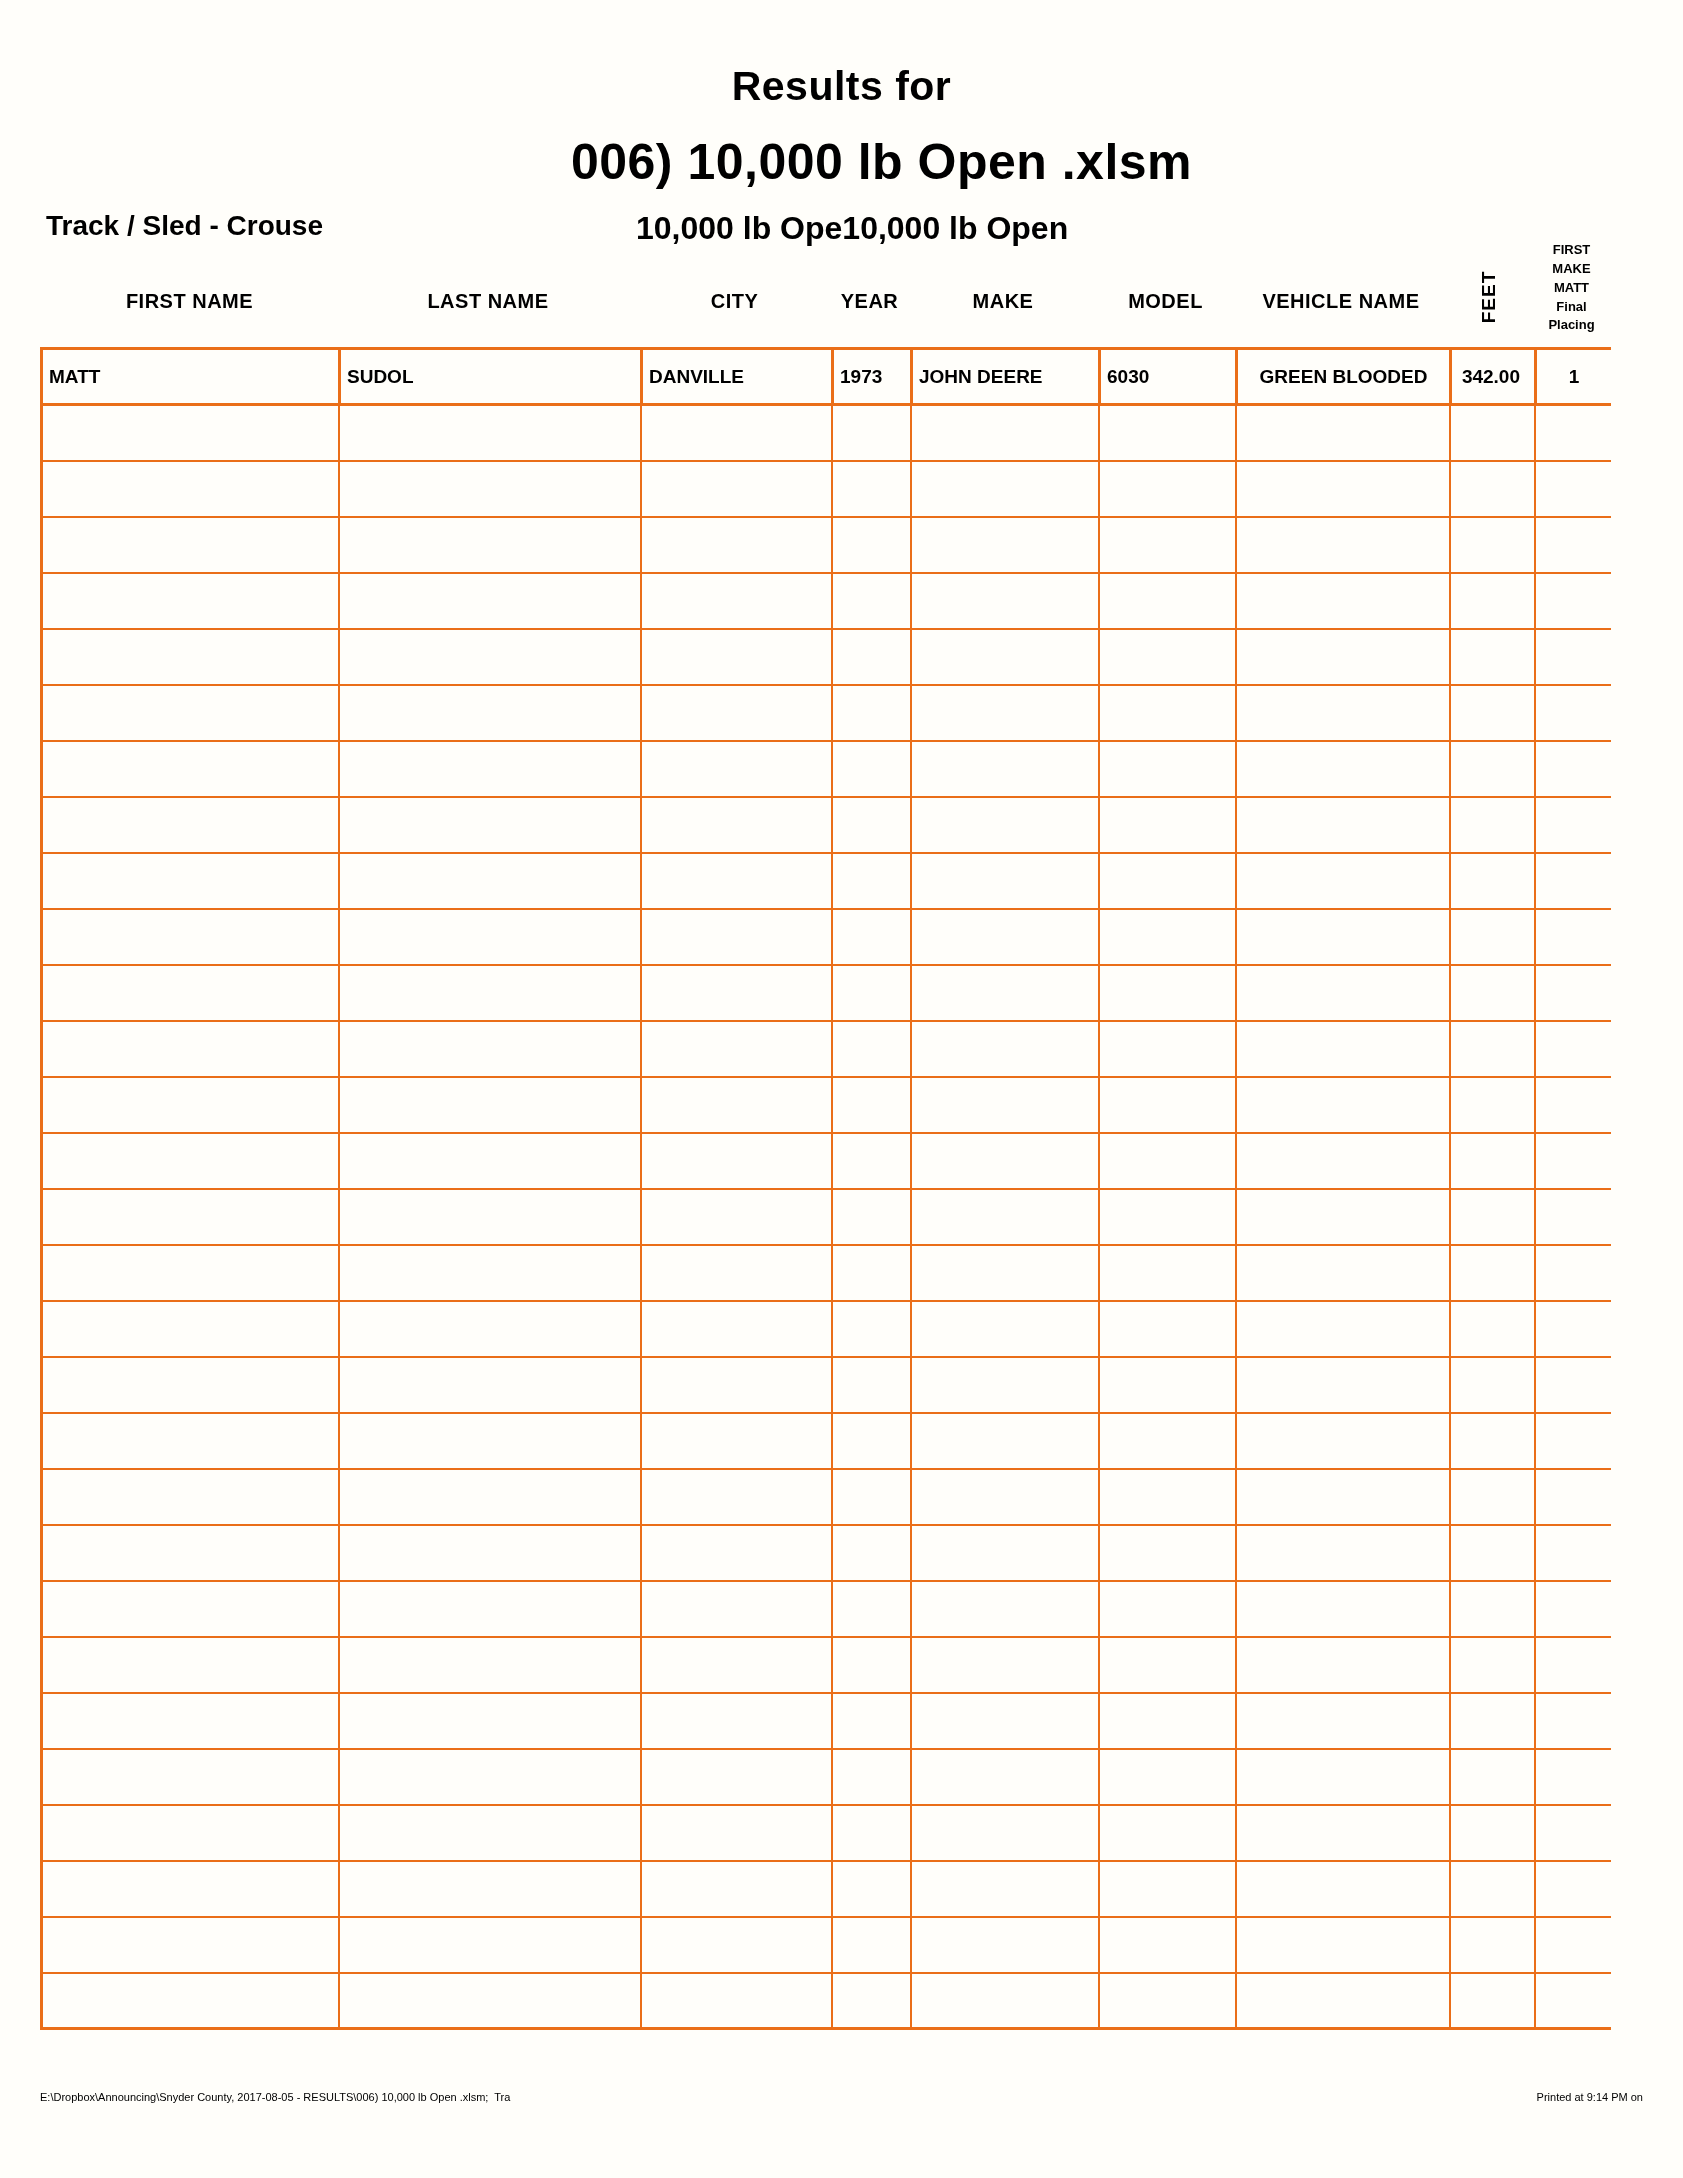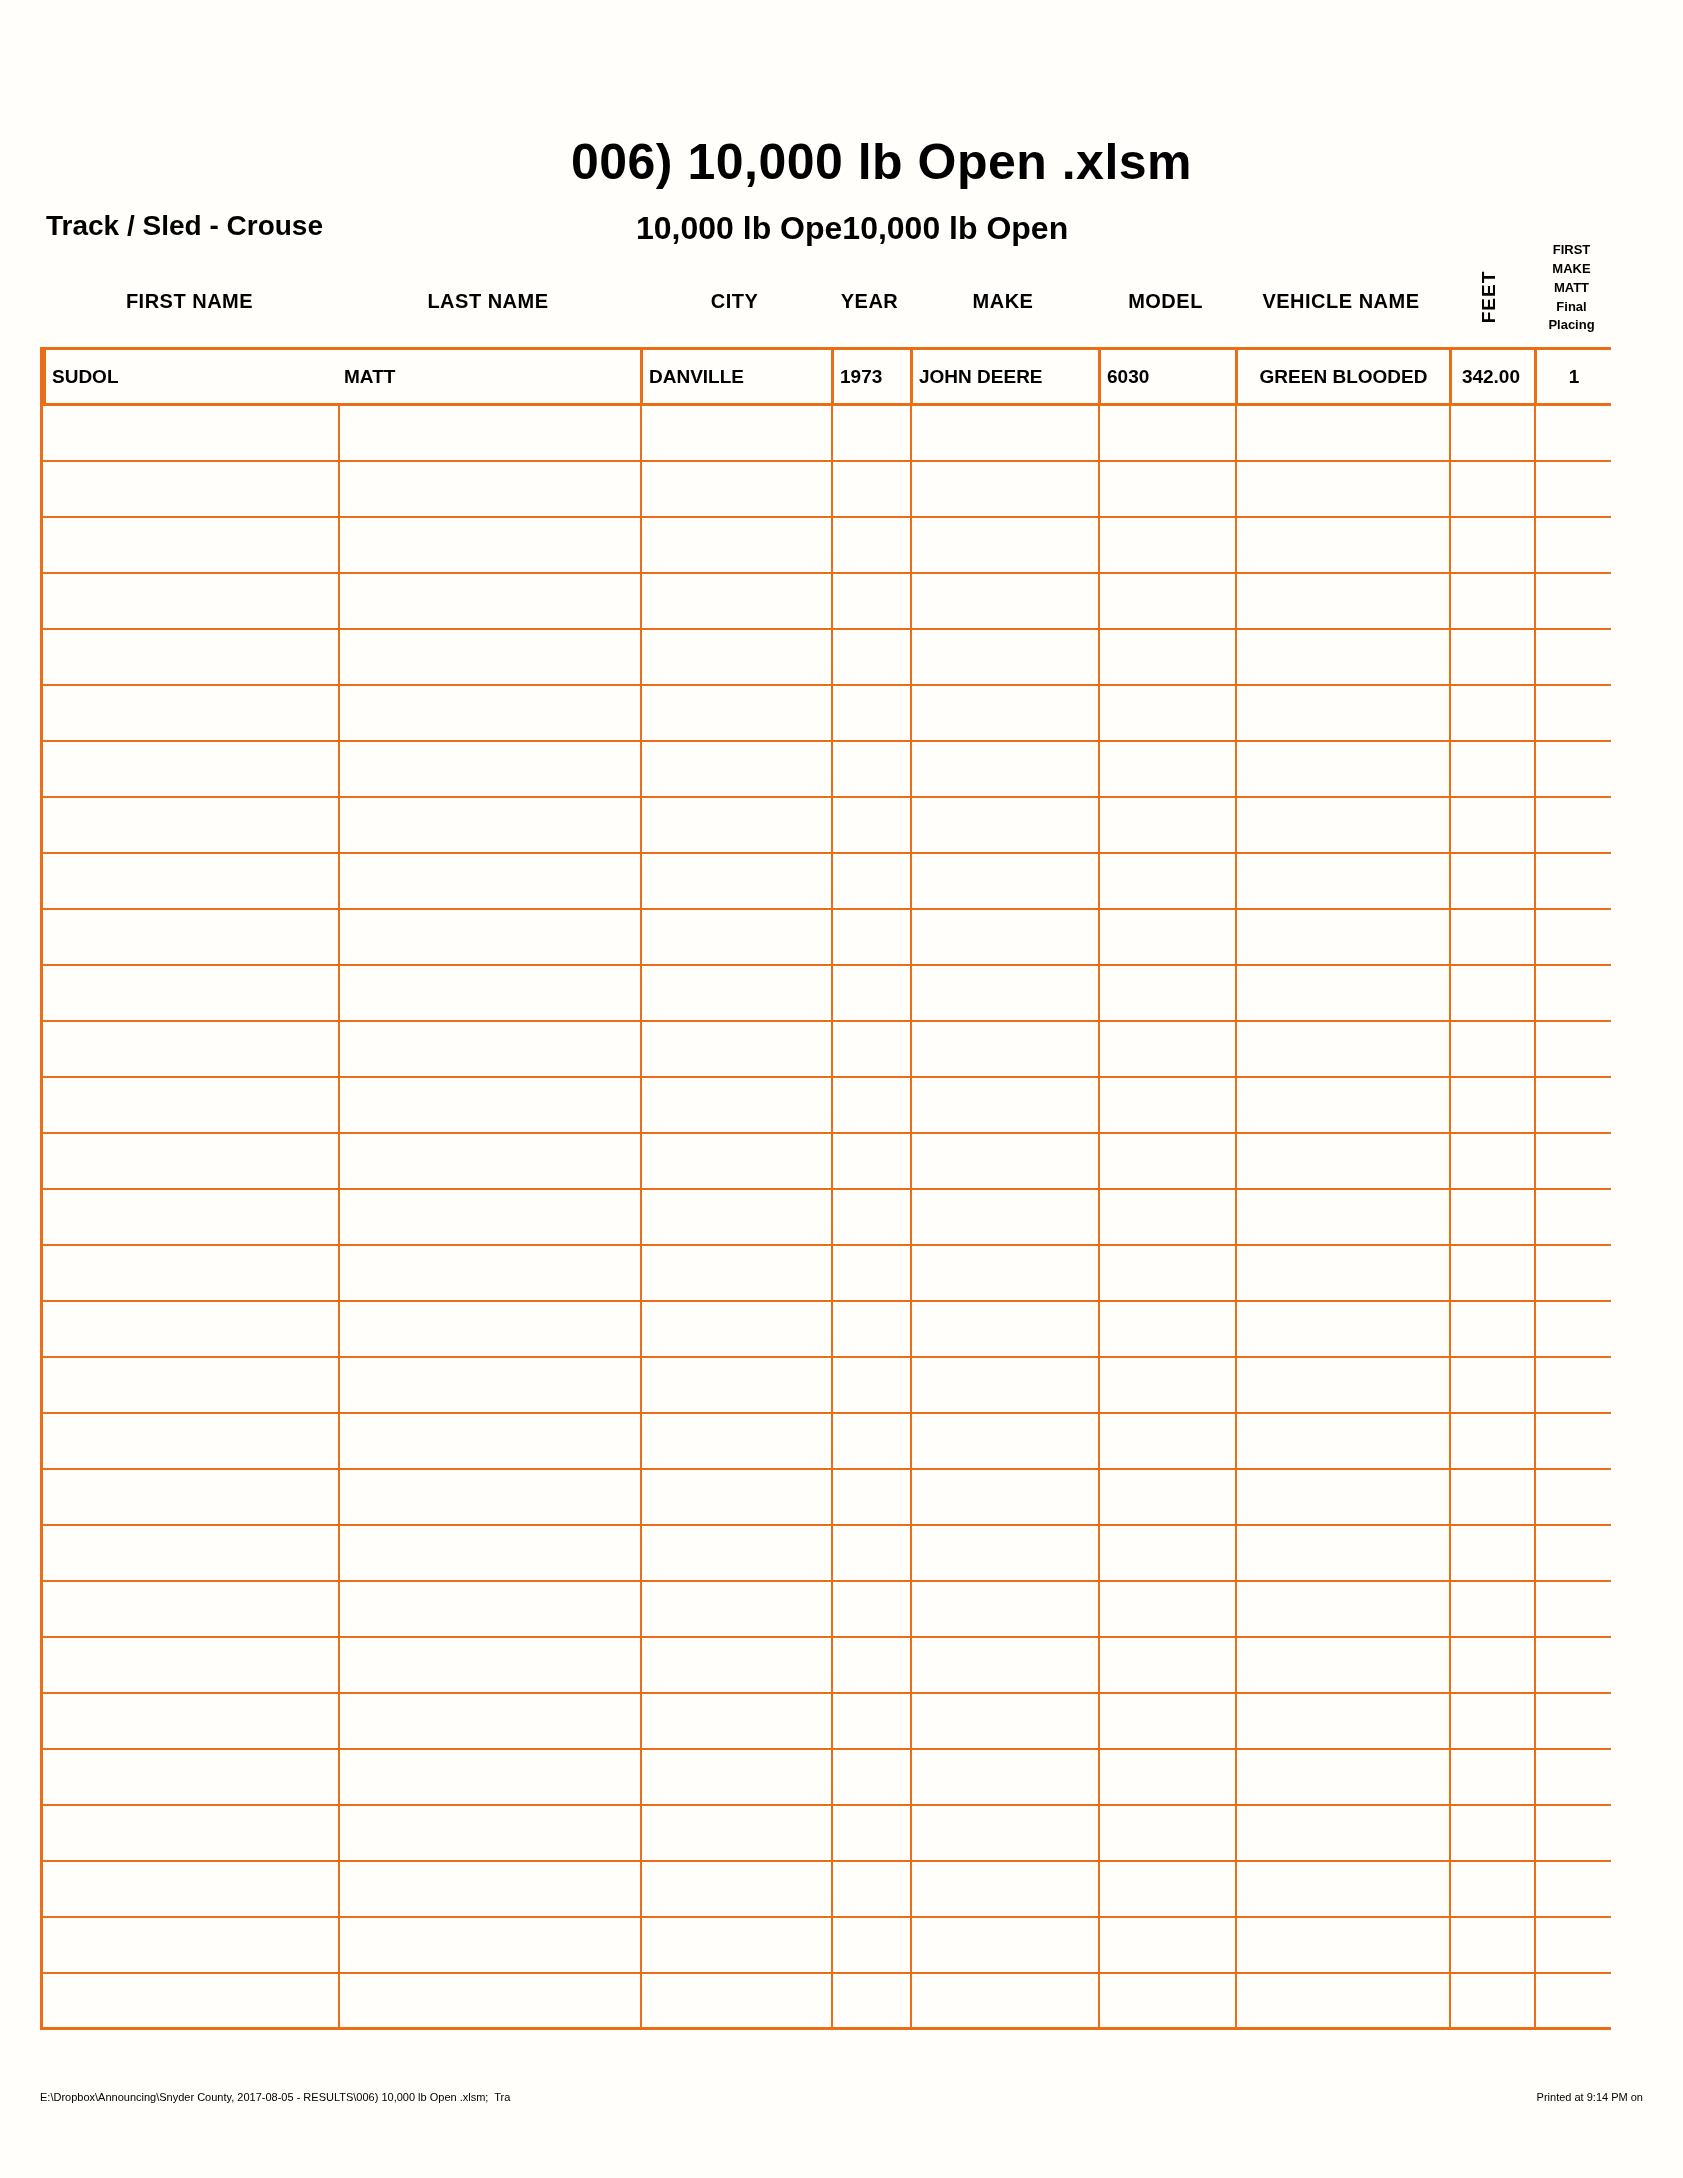--- a/index.html
+++ b/index.html
@@ -59,20 +59,21 @@
   .c-placing{justify-content:center;}
   
   .footer-left{position:absolute;left:40px;top:2091px;font-size:11px;white-space:pre;}
   .footer-right{position:absolute;right:40px;top:2091px;font-size:11px;white-space:pre;}
 </style>
 </head>
 <body>
 
 <div class="page">
 
+  <div class="title1">Results for</div>
   <div class="title2">006) 10,000 lb Open .xlsm</div>
 
   <div class="track-label">Track / Sled - Crouse</div>
   <div class="class-labels">
     <span>10,000 lb Ope</span>
     <span>10,000 lb Open</span>
   </div>
 
   <div class="colhead h0">FIRST NAME</div>
   <div class="colhead h1">LAST NAME</div>
@@ -88,22 +89,22 @@
 
   <div class="placing-head">
     <div>FIRST</div>
     <div>MAKE</div>
     <div>MATT</div>
     <div>Final</div>
     <div>Placing</div>
   </div>
 
   <div class="tbl" id="grid-body">
+      <div class="cell c-first_name r0">MATT</div>
       <div class="cell c-last_name bl r0">SUDOL</div>
-      <div class="cell c-first_name r0">MATT</div>
       <div class="cell c-city bl r0">DANVILLE</div>
       <div class="cell c-year bl r0">1973</div>
       <div class="cell c-make bl r0">JOHN DEERE</div>
       <div class="cell c-model bl r0">6030</div>
       <div class="cell c-vehicle_name bl r0">GREEN BLOODED</div>
       <div class="cell c-feet bl r0">342.00</div>
       <div class="cell c-placing bl r0">1</div>
       <div class="cell c-first_name"></div>
       <div class="cell c-last_name bl"></div>
       <div class="cell c-city bl"></div>

